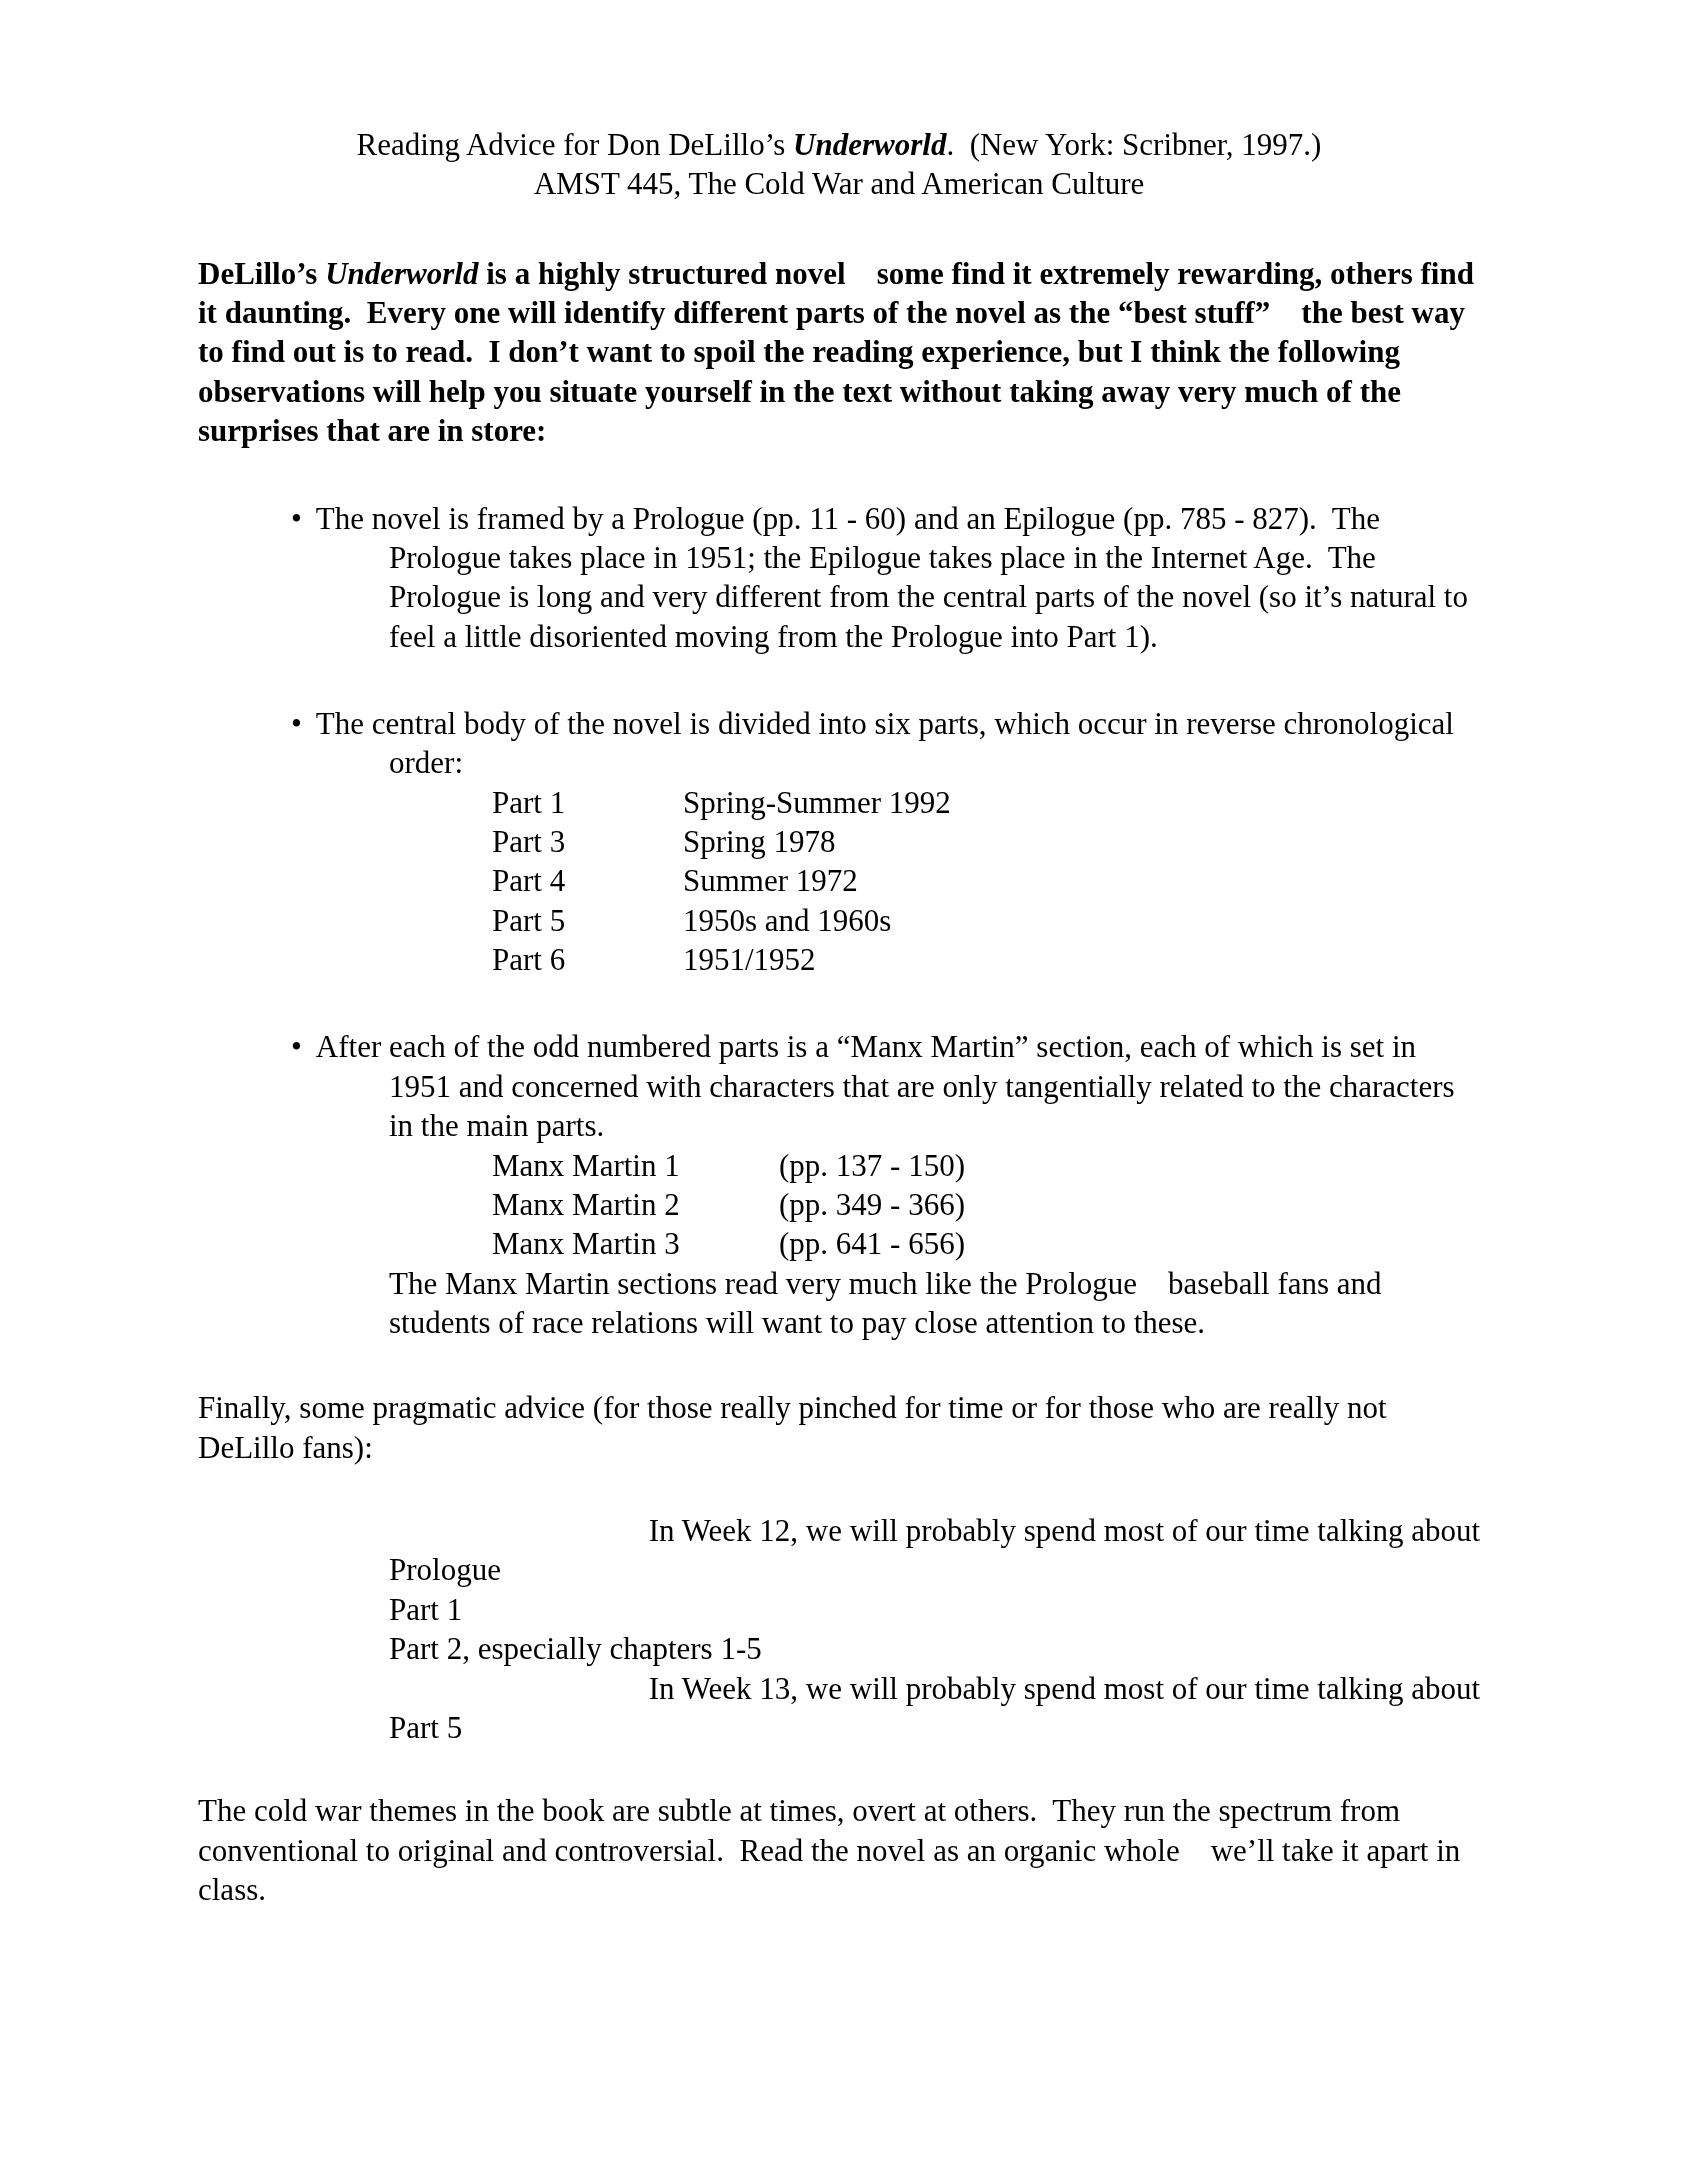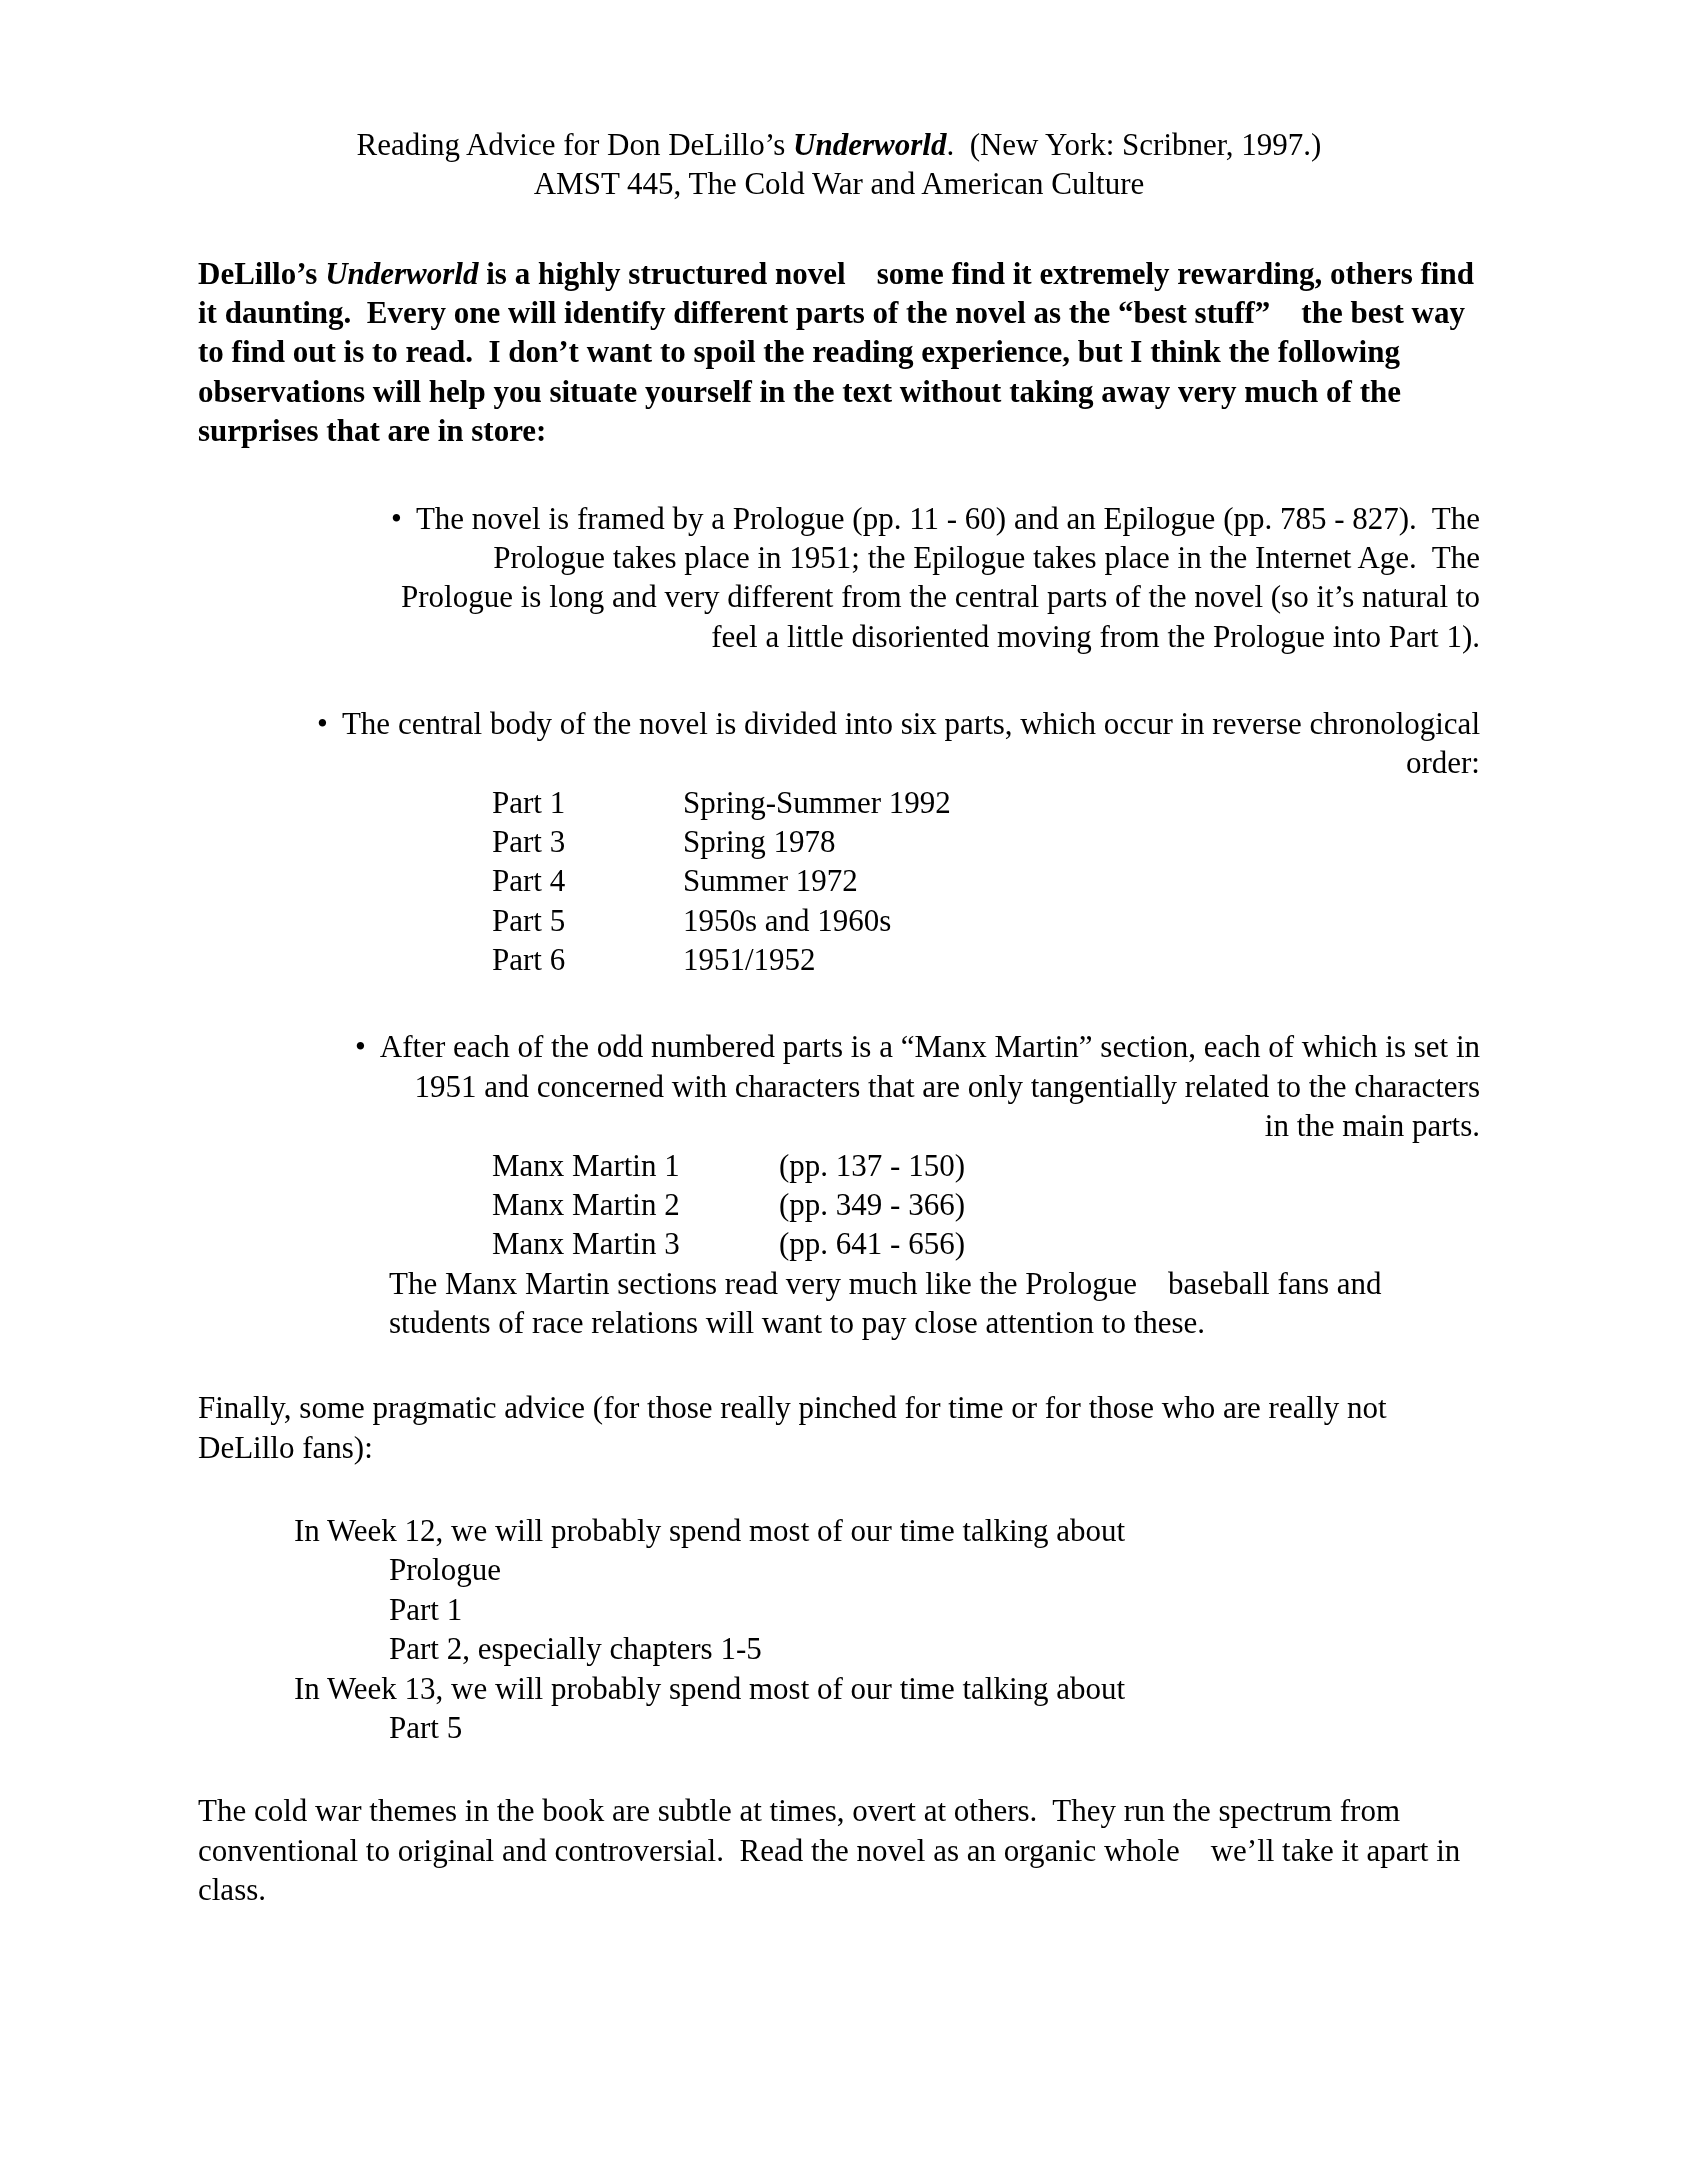--- a/index.html
+++ b/index.html
@@ -18,30 +18,29 @@
   p { margin: 0; }
   .pw { white-space: pre-wrap; }
   .title-block { text-align: center; }
   .bi { font-weight: bold; font-style: italic; }
   .it { font-style: italic; }
   #intro { margin-top: 50px; font-weight: bold; }
   .bullet {
     margin-top: 48px;
     padding-left: 191px;
     text-indent: -98px;
-    text-align: right;
   }
   .marker { padding-right: 14px; }
   .tbl { margin-left: 294px; }
   .parts .c1 { display: inline-block; width: 191px; }
   .manx .c1 { display: inline-block; width: 287px; }
   .manx-note { margin-left: 191px; }
   #finally { margin-top: 46px; }
   #weeks { margin-top: 44px; }
-  .wk-intro { margin-left: 96px; }
+  .wk-intro { margin-left: 96px; text-align: right; }
   .wk-item { margin-left: 191px; }
   #closing { margin-top: 44px; }
 </style>
 </head>
 <body>
 
 <div class="page">
 
   <div class="title-block">
     <p class="title"><span class="pw">Reading Advice for Don DeLillo’s </span><span class="bi">Underworld</span><span class="pw">.  (New York: Scribner, 1997.)</span></p>

